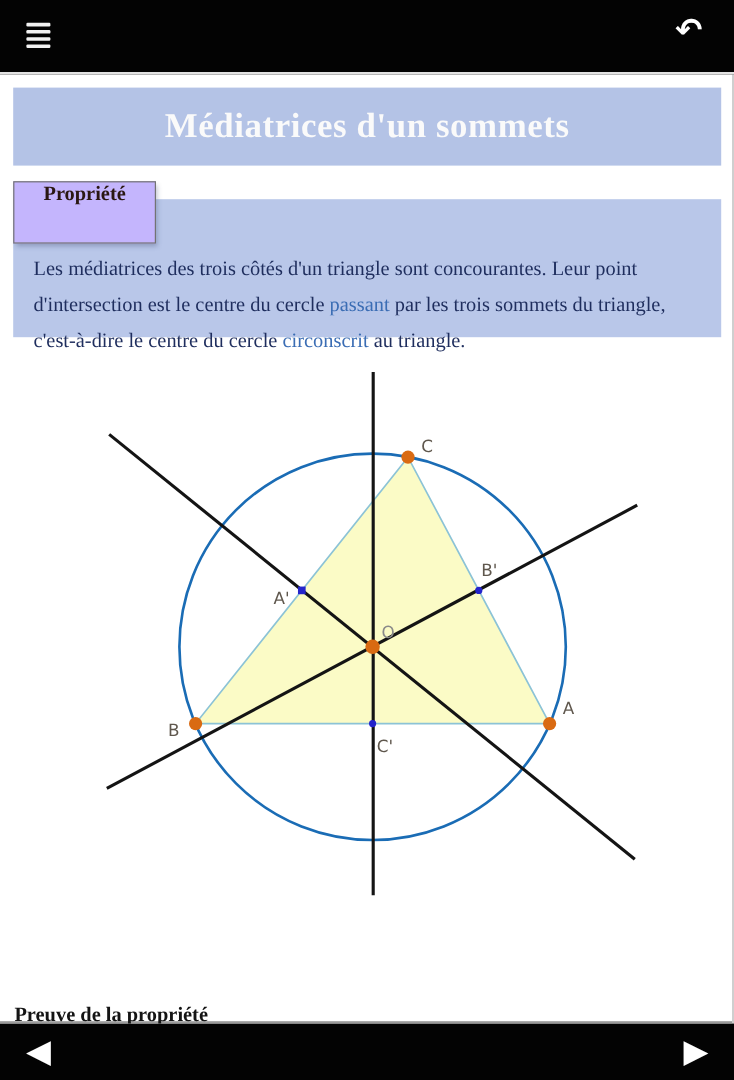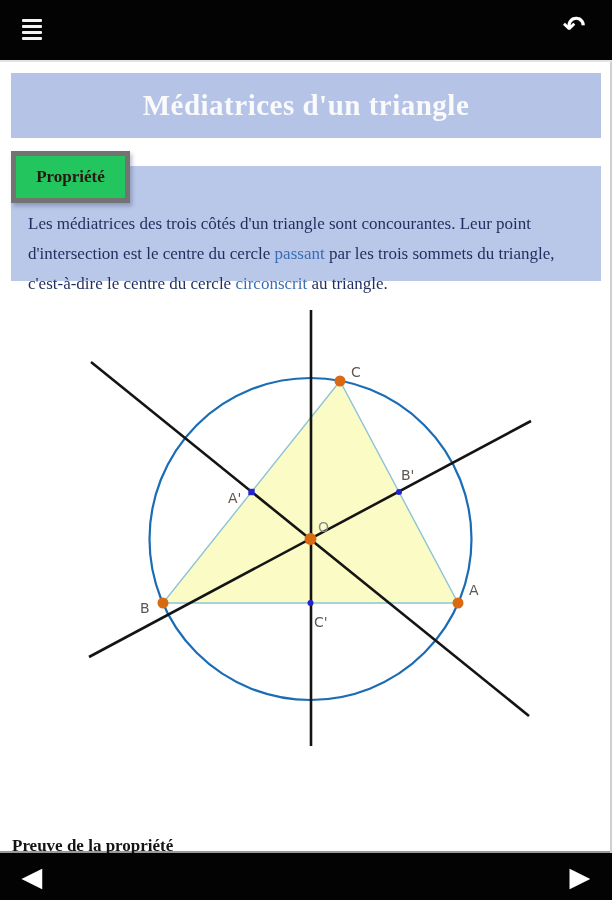--- a/index.html
+++ b/index.html
@@ -16,24 +16,24 @@
             text-align:center;line-height:36px;cursor:pointer;}
   
   .content{position:absolute;left:0;top:62px;width:612px;height:791px;overflow:hidden;background:#fff;}
   .scroll-edge{position:absolute;right:0;top:62px;height:791px;width:2px;background:#cfcfcf;z-index:25;}
   
   .banner{position:absolute;left:11px;top:11px;width:590px;height:65px;background:#b4c3e6;
           text-align:center;line-height:65px;color:#fafafa;font-weight:bold;font-size:29px;
           letter-spacing:.5px;}
   
   .prop-box{position:absolute;left:11px;top:104px;width:590px;height:115px;background:#b9c7e9;z-index:1;}
-  .prop-tab{position:absolute;left:11px;top:89px;width:119px;height:52px;background:#22c55e;
-            border:5px solid #737373;box-sizing:border-box;z-index:2;
+  .prop-tab{position:absolute;left:11px;top:89px;width:119px;height:52px;background:#c4b5fd;
+            border:1px solid #737373;box-sizing:border-box;z-index:2;
             box-shadow:2px 3px 4px rgba(60,70,110,.35);
-            display:flex;align-items:center;justify-content:center;}
+            display:flex;justify-content:center;}
   .prop-tab b{color:#2a1712;font-size:17px;}
   .prop-text{position:absolute;left:28px;top:147px;width:562px;z-index:3;
              font-size:17px;line-height:30px;color:#1f2e5e;}
   .prop-text .term{color:#3b6db4;cursor:pointer;}
   
   .geo{position:absolute;left:0;top:0;width:612px;height:791px;pointer-events:none;z-index:0;}
   .geo text{font-family:"DejaVu Sans",sans-serif;}
   
   .section-rule{position:absolute;left:0;top:789px;width:612px;height:2px;background:#9a9a9a;z-index:4;}
   .next-heading{position:absolute;left:12px;top:774px;z-index:5;font-weight:bold;font-size:17px;color:#141414;}
@@ -77,21 +77,21 @@
         <circle cx="310.5" cy="477" r="6" fill="#d96a12"></circle>
         <text x="318" y="470" fill="#8a8a8a" font-size="14">O</text>
         <rect x="248.3" y="426.8" width="6.4" height="6.4" fill="#2424cc"></rect>
         <text x="228" y="441" fill="#5f574d" font-size="14">A'</text>
         <circle cx="399" cy="430" r="3" fill="#2424cc"></circle>
         <text x="401" y="418" fill="#5f574d" font-size="14">B'</text>
         <circle cx="310.5" cy="541" r="3" fill="#2424cc"></circle>
         <text x="314" y="565" fill="#5f574d" font-size="14">C'</text>
       </svg>
 
-    <div class="banner">Médiatrices d'un triangle</div>
+    <div class="banner">Médiatrices d'un sommets</div>
 
     <div class="prop-box"></div>
     <div class="prop-tab">
       <b>Propriété</b>
     </div>
     <div class="prop-text"><span>Les médiatrices des trois côtés d'un triangle sont concourantes. Leur point d'intersection est le centre du cercle </span><span class="term">passant</span><span> par les trois sommets du triangle, c'est-à-dire le centre du cercle </span><span class="term">circonscrit</span><span> au triangle.</span></div>
 
     <div class="section-rule"></div>
     <div class="next-heading">Preuve de la propriété</div>
   </div>

